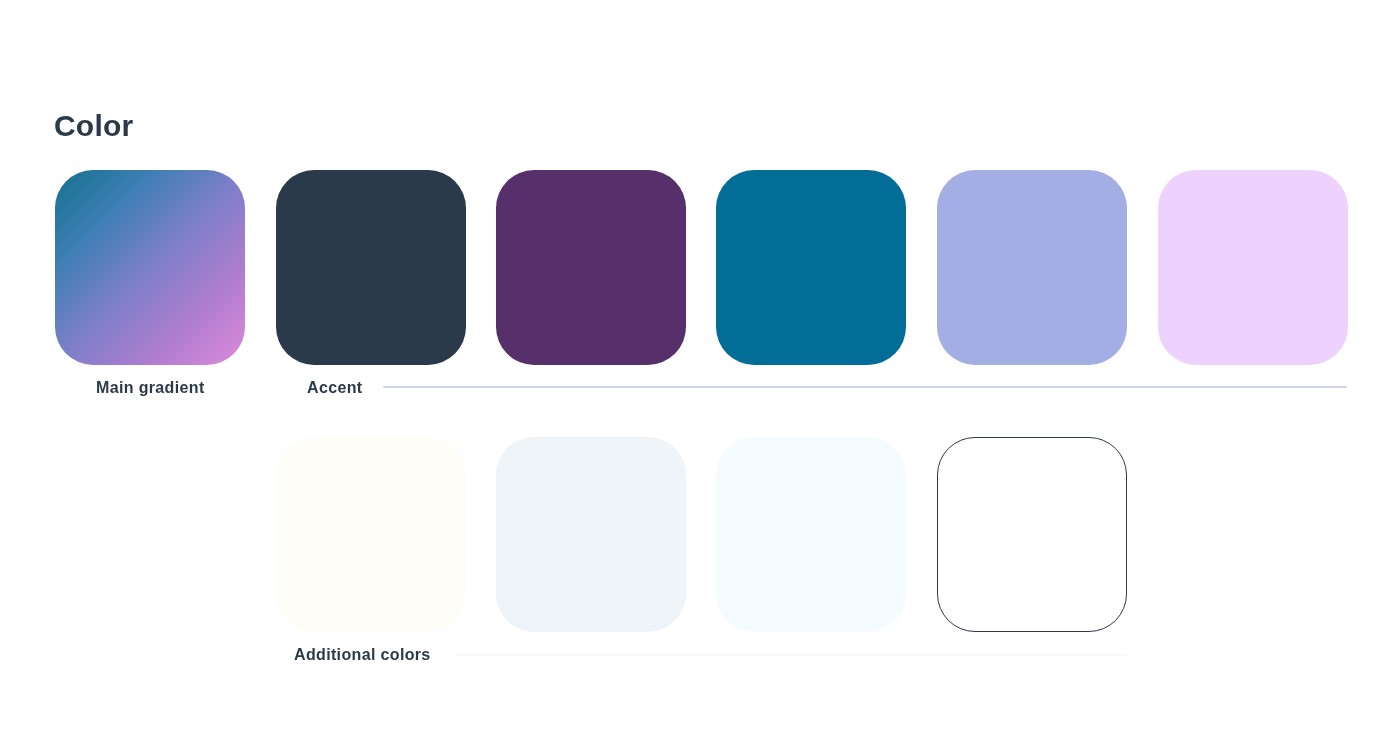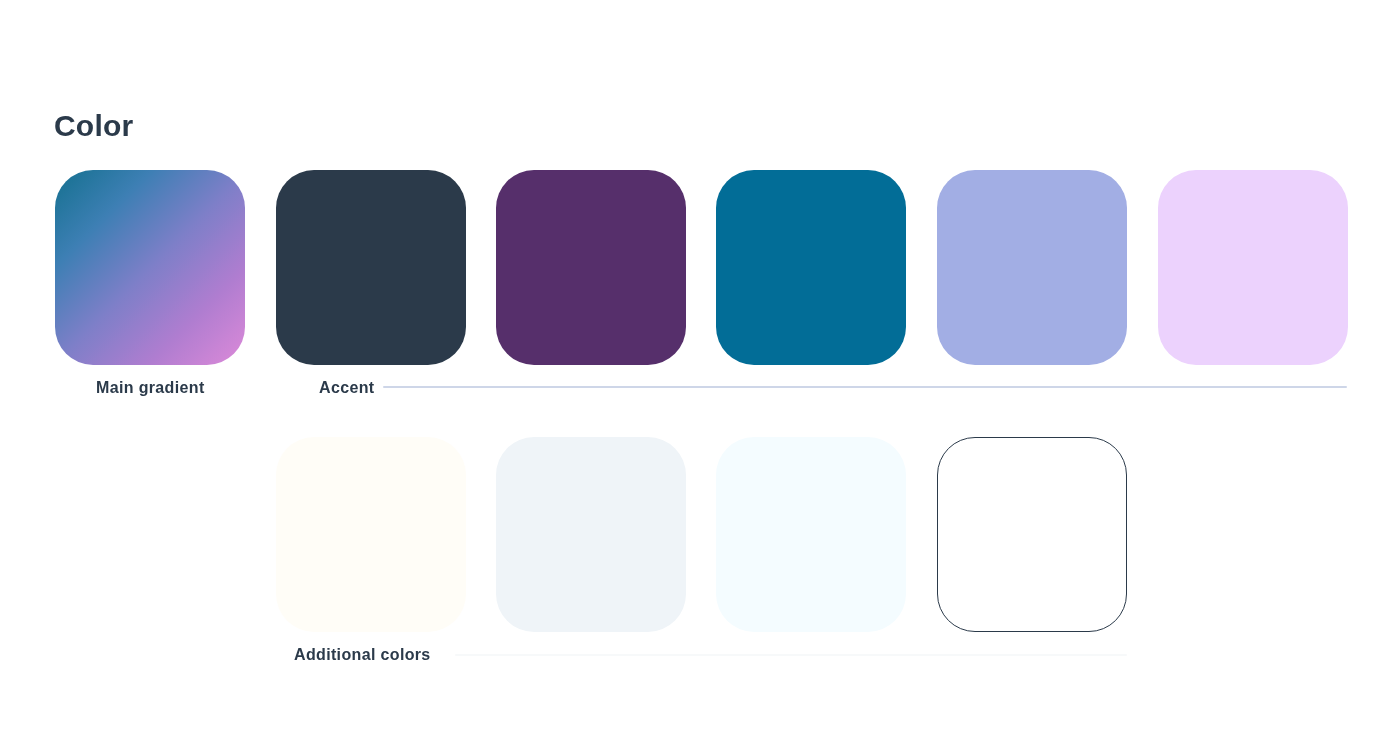--- a/index.html
+++ b/index.html
@@ -64,21 +64,21 @@
   .label {
     position: absolute;
     font-size: 16px;
     font-weight: 700;
     letter-spacing: 0.35px;
     color: #2b3a4a;
     white-space: nowrap;
     line-height: 18px;
   }
   .label-main-gradient { left: 96px; top: 379px; }
-  .label-accent        { left: 319px; top: 379px; }
+  .label-accent        { left: 307px; top: 379px; }
   .label-additional    { left: 294px; top: 646px; }
 
   .rule {
     position: absolute;
     height: 2px;
     border-radius: 1px;
   }
   .rule-accent {
     left: 383px;
     top: 386px;

